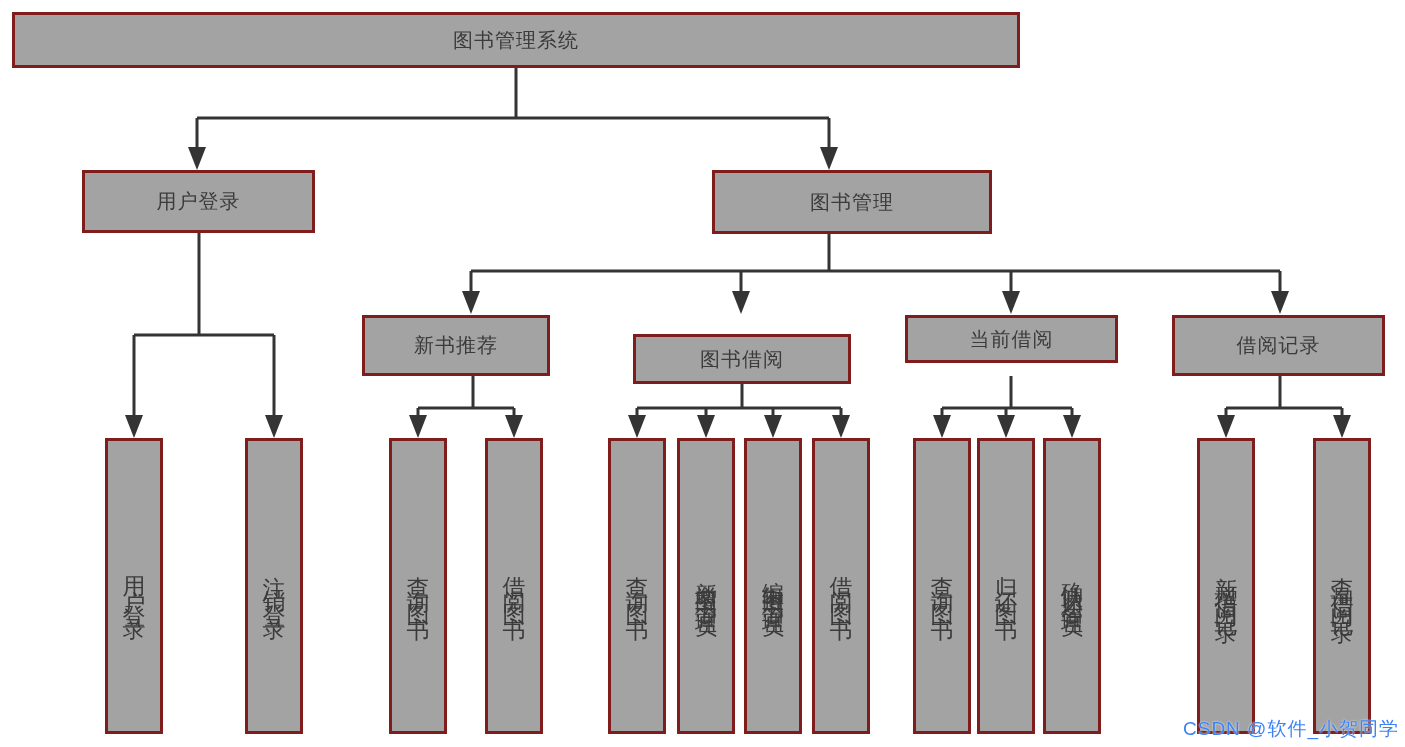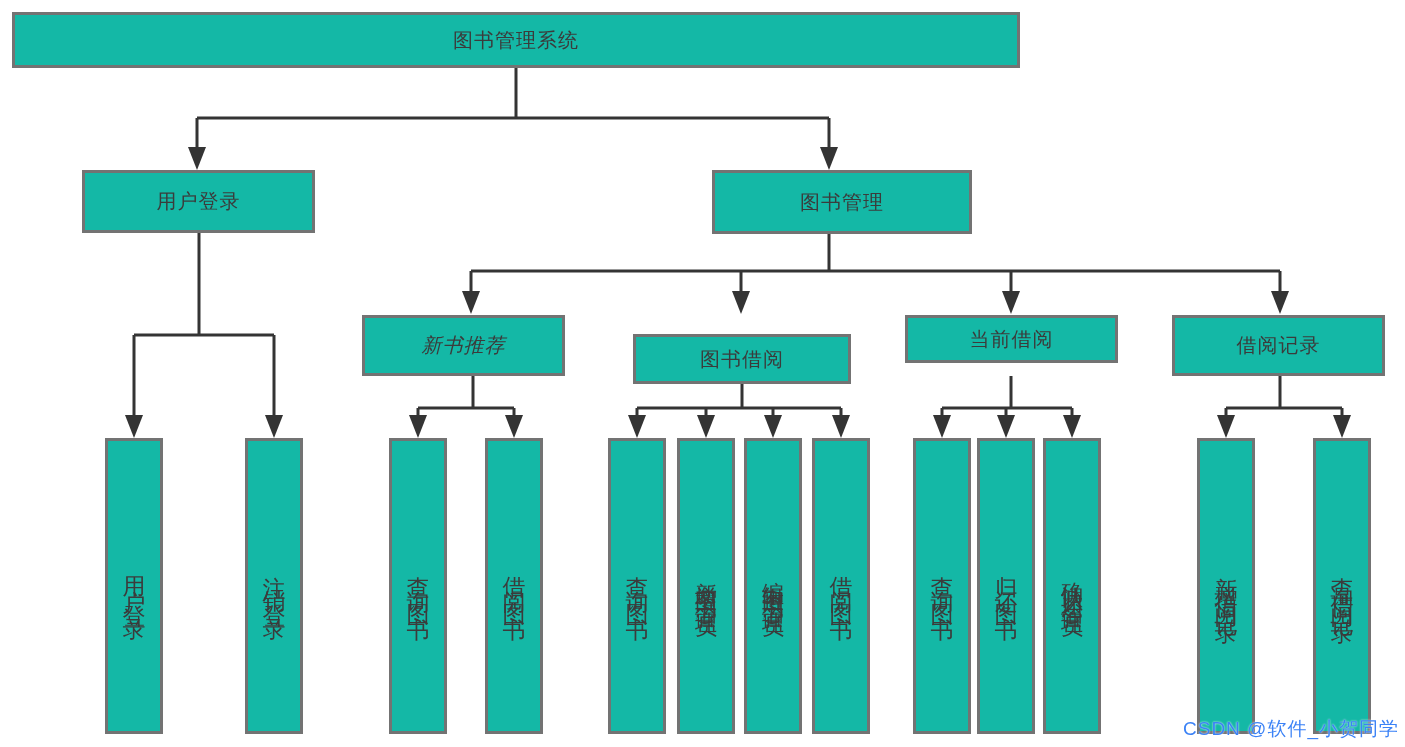--- a/index.html
+++ b/index.html
@@ -2,21 +2,21 @@
 <html><head>
 <meta charset="utf-8">
 <style>
   html,body{margin:0;padding:0;background:#ffffff;}
   .canvas{
     position:relative;width:1405px;height:747px;background:#ffffff;overflow:hidden;
     font-family:"Liberation Sans","DejaVu Sans",sans-serif;color:#3b3b3b;
   }
   svg.connectors{position:absolute;left:0;top:0;width:1405px;height:747px;}
   .box{
-    position:absolute;background:#14b8a6;border:3px solid #737373;box-sizing:border-box;
+    position:absolute;background:#a3a3a3;border:3px solid #7f1d1d;box-sizing:border-box;
     display:flex;align-items:center;justify-content:center;color:#3b3b3b;
   }
   .hbox{font-size:20px;letter-spacing:1px;white-space:nowrap;}
   .root{font-size:20px;}
   .vbox{
     top:438px;width:58px;height:296px;
     writing-mode:vertical-rl;text-orientation:mixed;
     font-size:23px;letter-spacing:14px;line-height:1;
   }
   .vbox.mid{font-size:23px;letter-spacing:9px;}
@@ -85,23 +85,23 @@
       <polygon points="997,415 1015,415 1006,438"></polygon>
       <polygon points="1063,415 1081,415 1072,438"></polygon>
       <polygon points="1217,415 1235,415 1226,438"></polygon>
       <polygon points="1333,415 1351,415 1342,438"></polygon>
     </g>
   </svg>
 
   <div class="box hbox root" style="left:12px;top:12px;width:1008px;height:56px;">图书管理系统</div>
 
   <div class="box hbox" style="left:82px;top:170px;width:233px;height:63px;">用户登录</div>
-  <div class="box hbox" style="left:712px;top:170px;width:260px;height:64px;">图书管理</div>
+  <div class="box hbox" style="left:712px;top:170px;width:280px;height:64px;">图书管理</div>
 
-  <div class="box hbox" style="left:362px;top:315px;width:203px;height:61px;font-style:italic;">新书推荐</div>
+  <div class="box hbox" style="left:362px;top:315px;width:188px;height:61px;">新书推荐</div>
   <div class="box hbox" style="left:633px;top:314px;width:218px;height:50px;margin-top:20px;">图书借阅</div>
   <div class="box hbox" style="left:905px;top:315px;width:213px;height:48px;">当前借阅</div>
   <div class="box hbox" style="left:1172px;top:315px;width:213px;height:61px;">借阅记录</div>
 
   <div class="box vbox" style="left:105px;">用户登录</div>
   <div class="box vbox" style="left:245px;">注销登录</div>
 
   <div class="box vbox" style="left:389px;">查询图书</div>
   <div class="box vbox" style="left:485px;">借阅图书</div>
 

